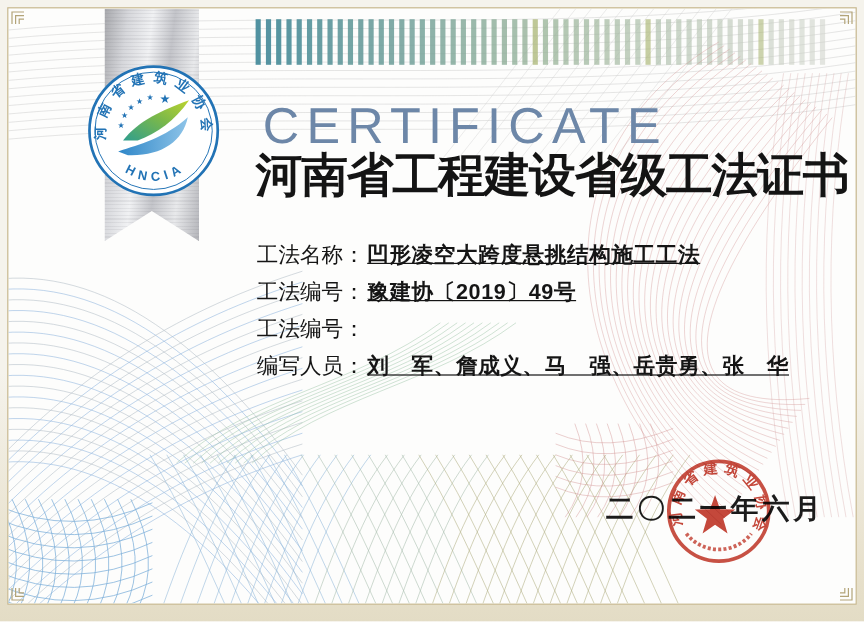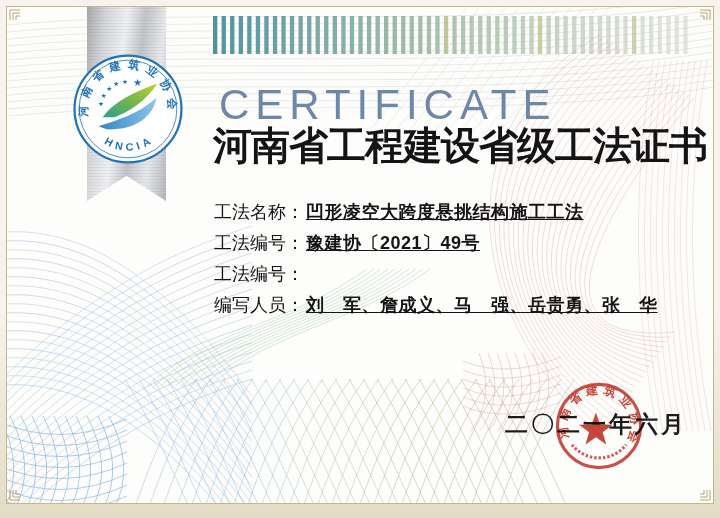--- a/index.html
+++ b/index.html
@@ -385,21 +385,21 @@
     <div class="title-en">CERTIFICATE</div>
     <div class="title-zh">河南省工程建设省级工法证书</div>
 
     <div class="fields">
       <div class="frow">
         <span class="flabel">工法名称：</span>
         <span class="fvalue">凹形凌空大跨度悬挑结构施工工法</span>
       </div>
       <div class="frow">
         <span class="flabel">工法编号：</span>
-        <span class="fvalue">豫建协〔2021〕49号</span>
+        <span class="fvalue">豫建协〔2019〕49号</span>
       </div>
       <div class="frow">
         <span class="flabel">工法编号：</span>
       </div>
       <div class="frow">
         <span class="flabel">编写人员：</span>
         <span class="fvalue">刘　军、詹成义、马　强、岳贵勇、张　华</span>
       </div>
     </div>
 

